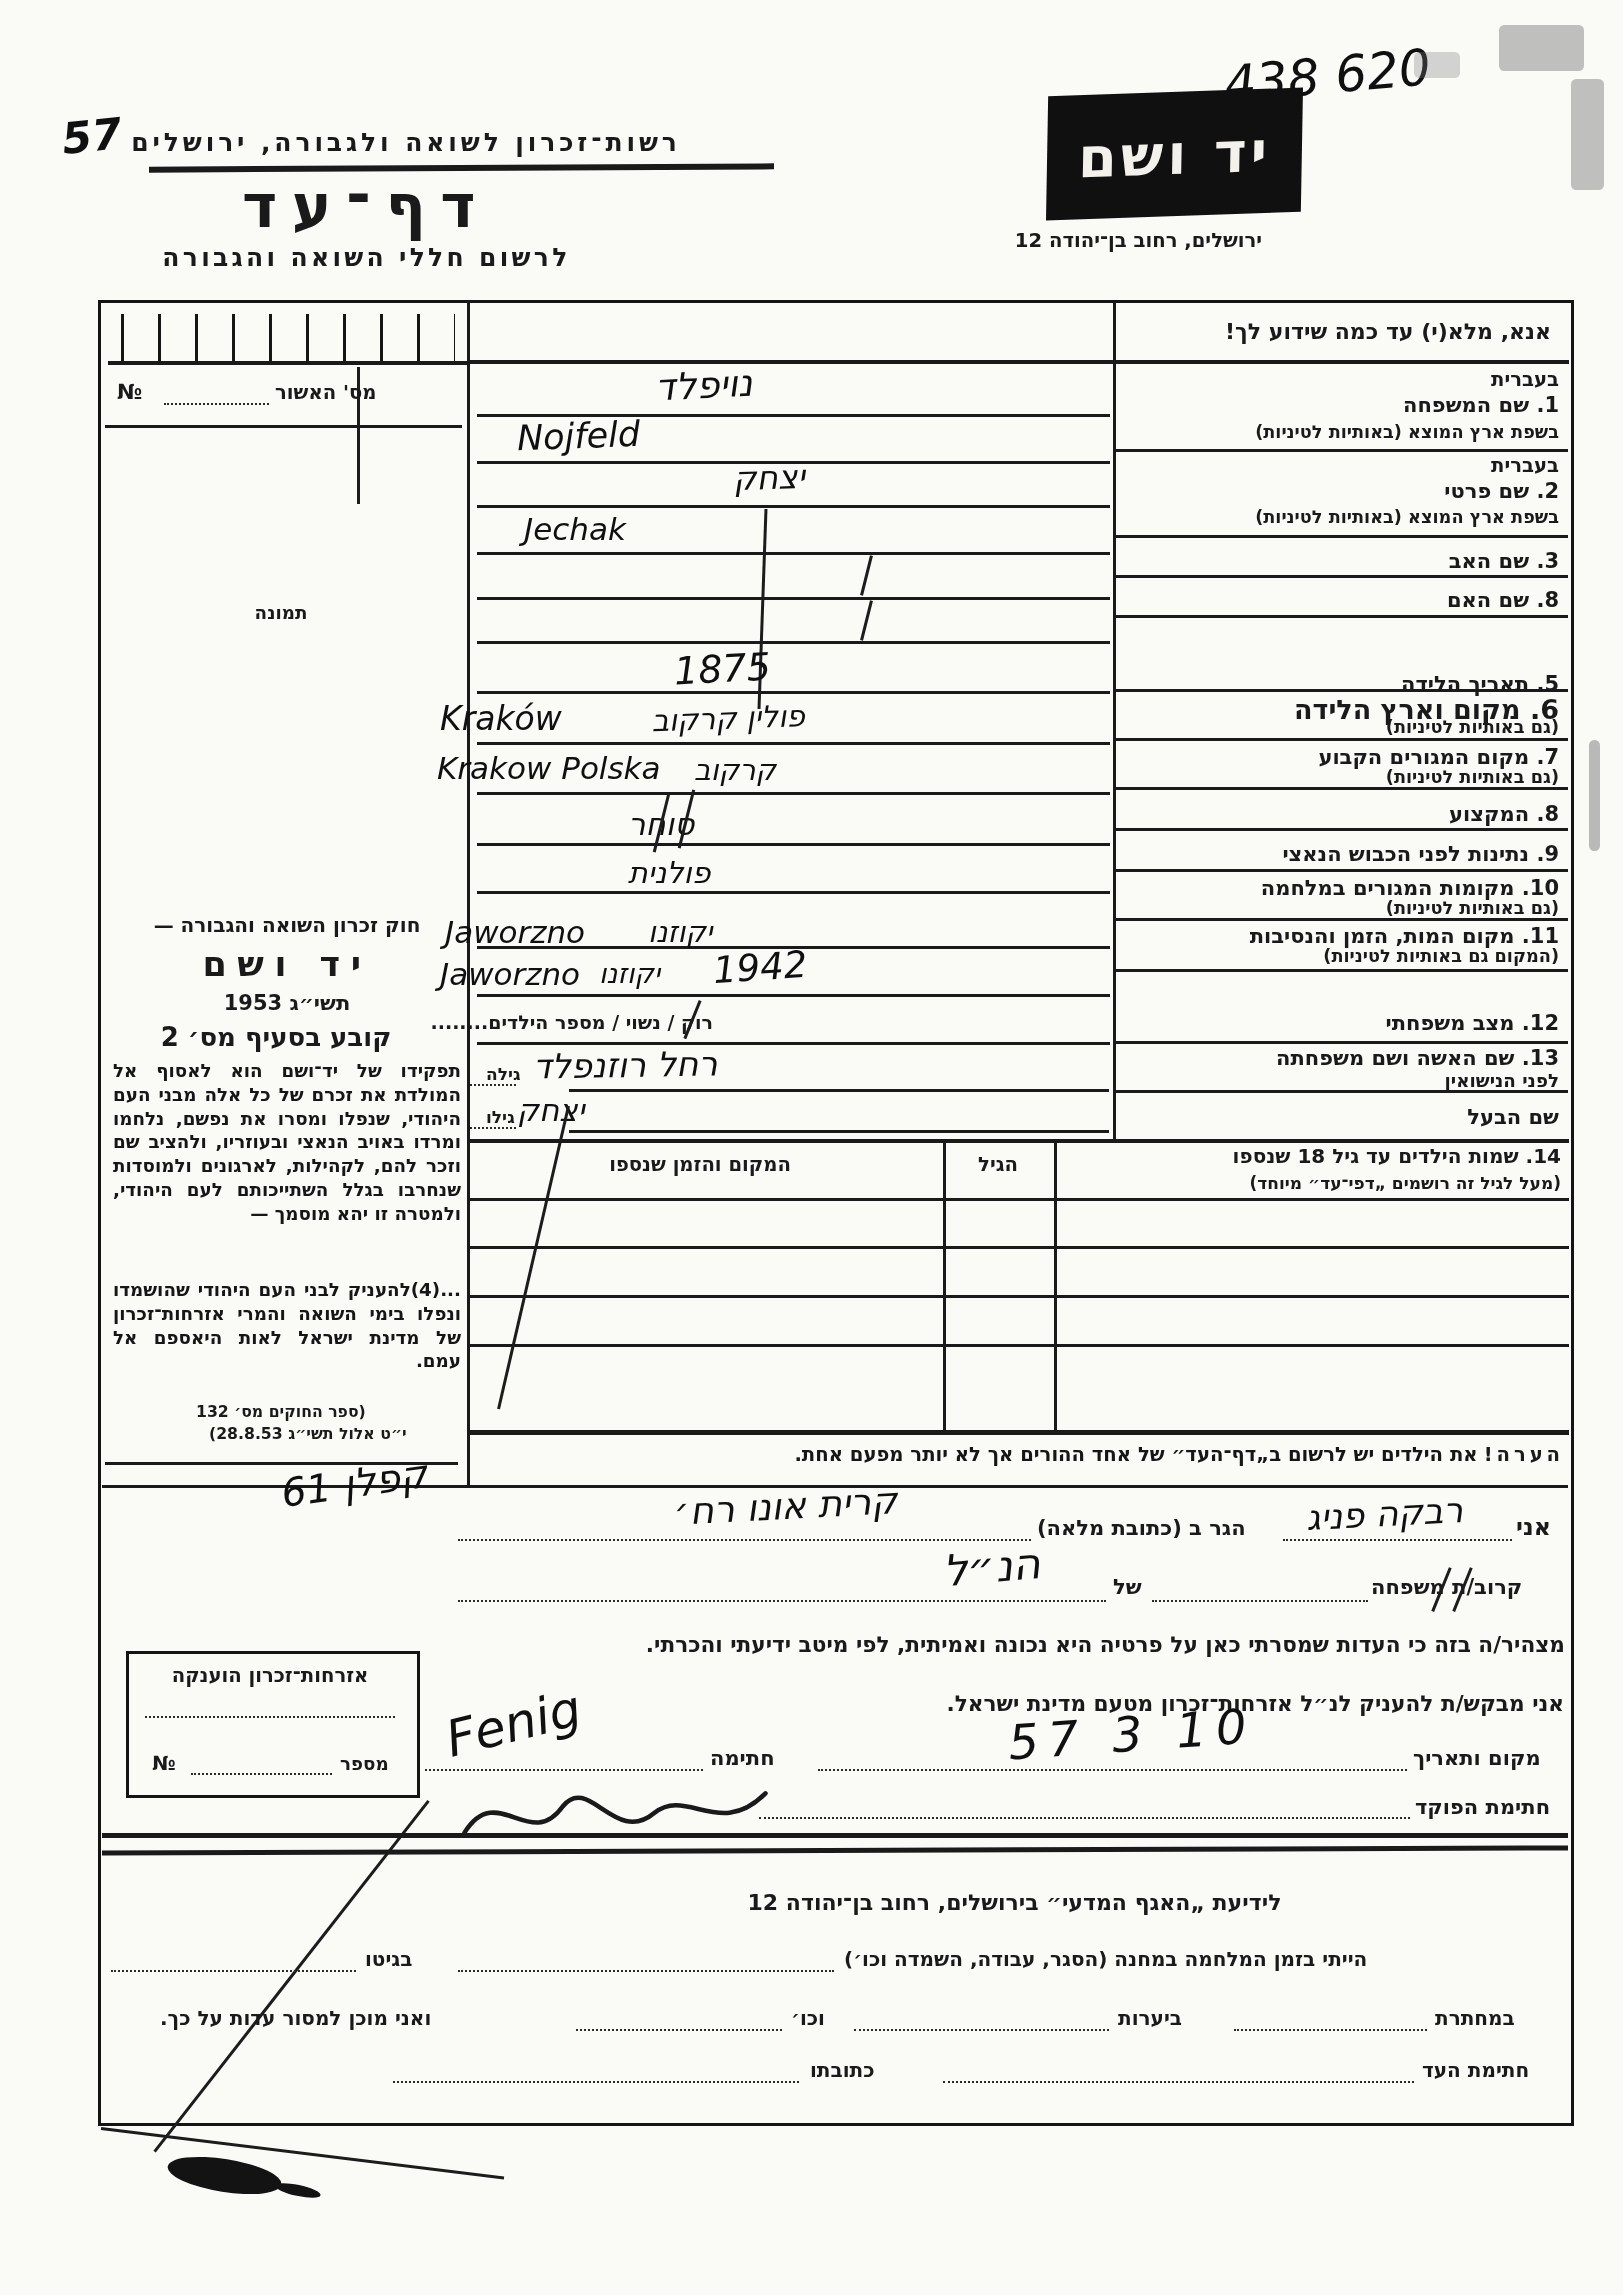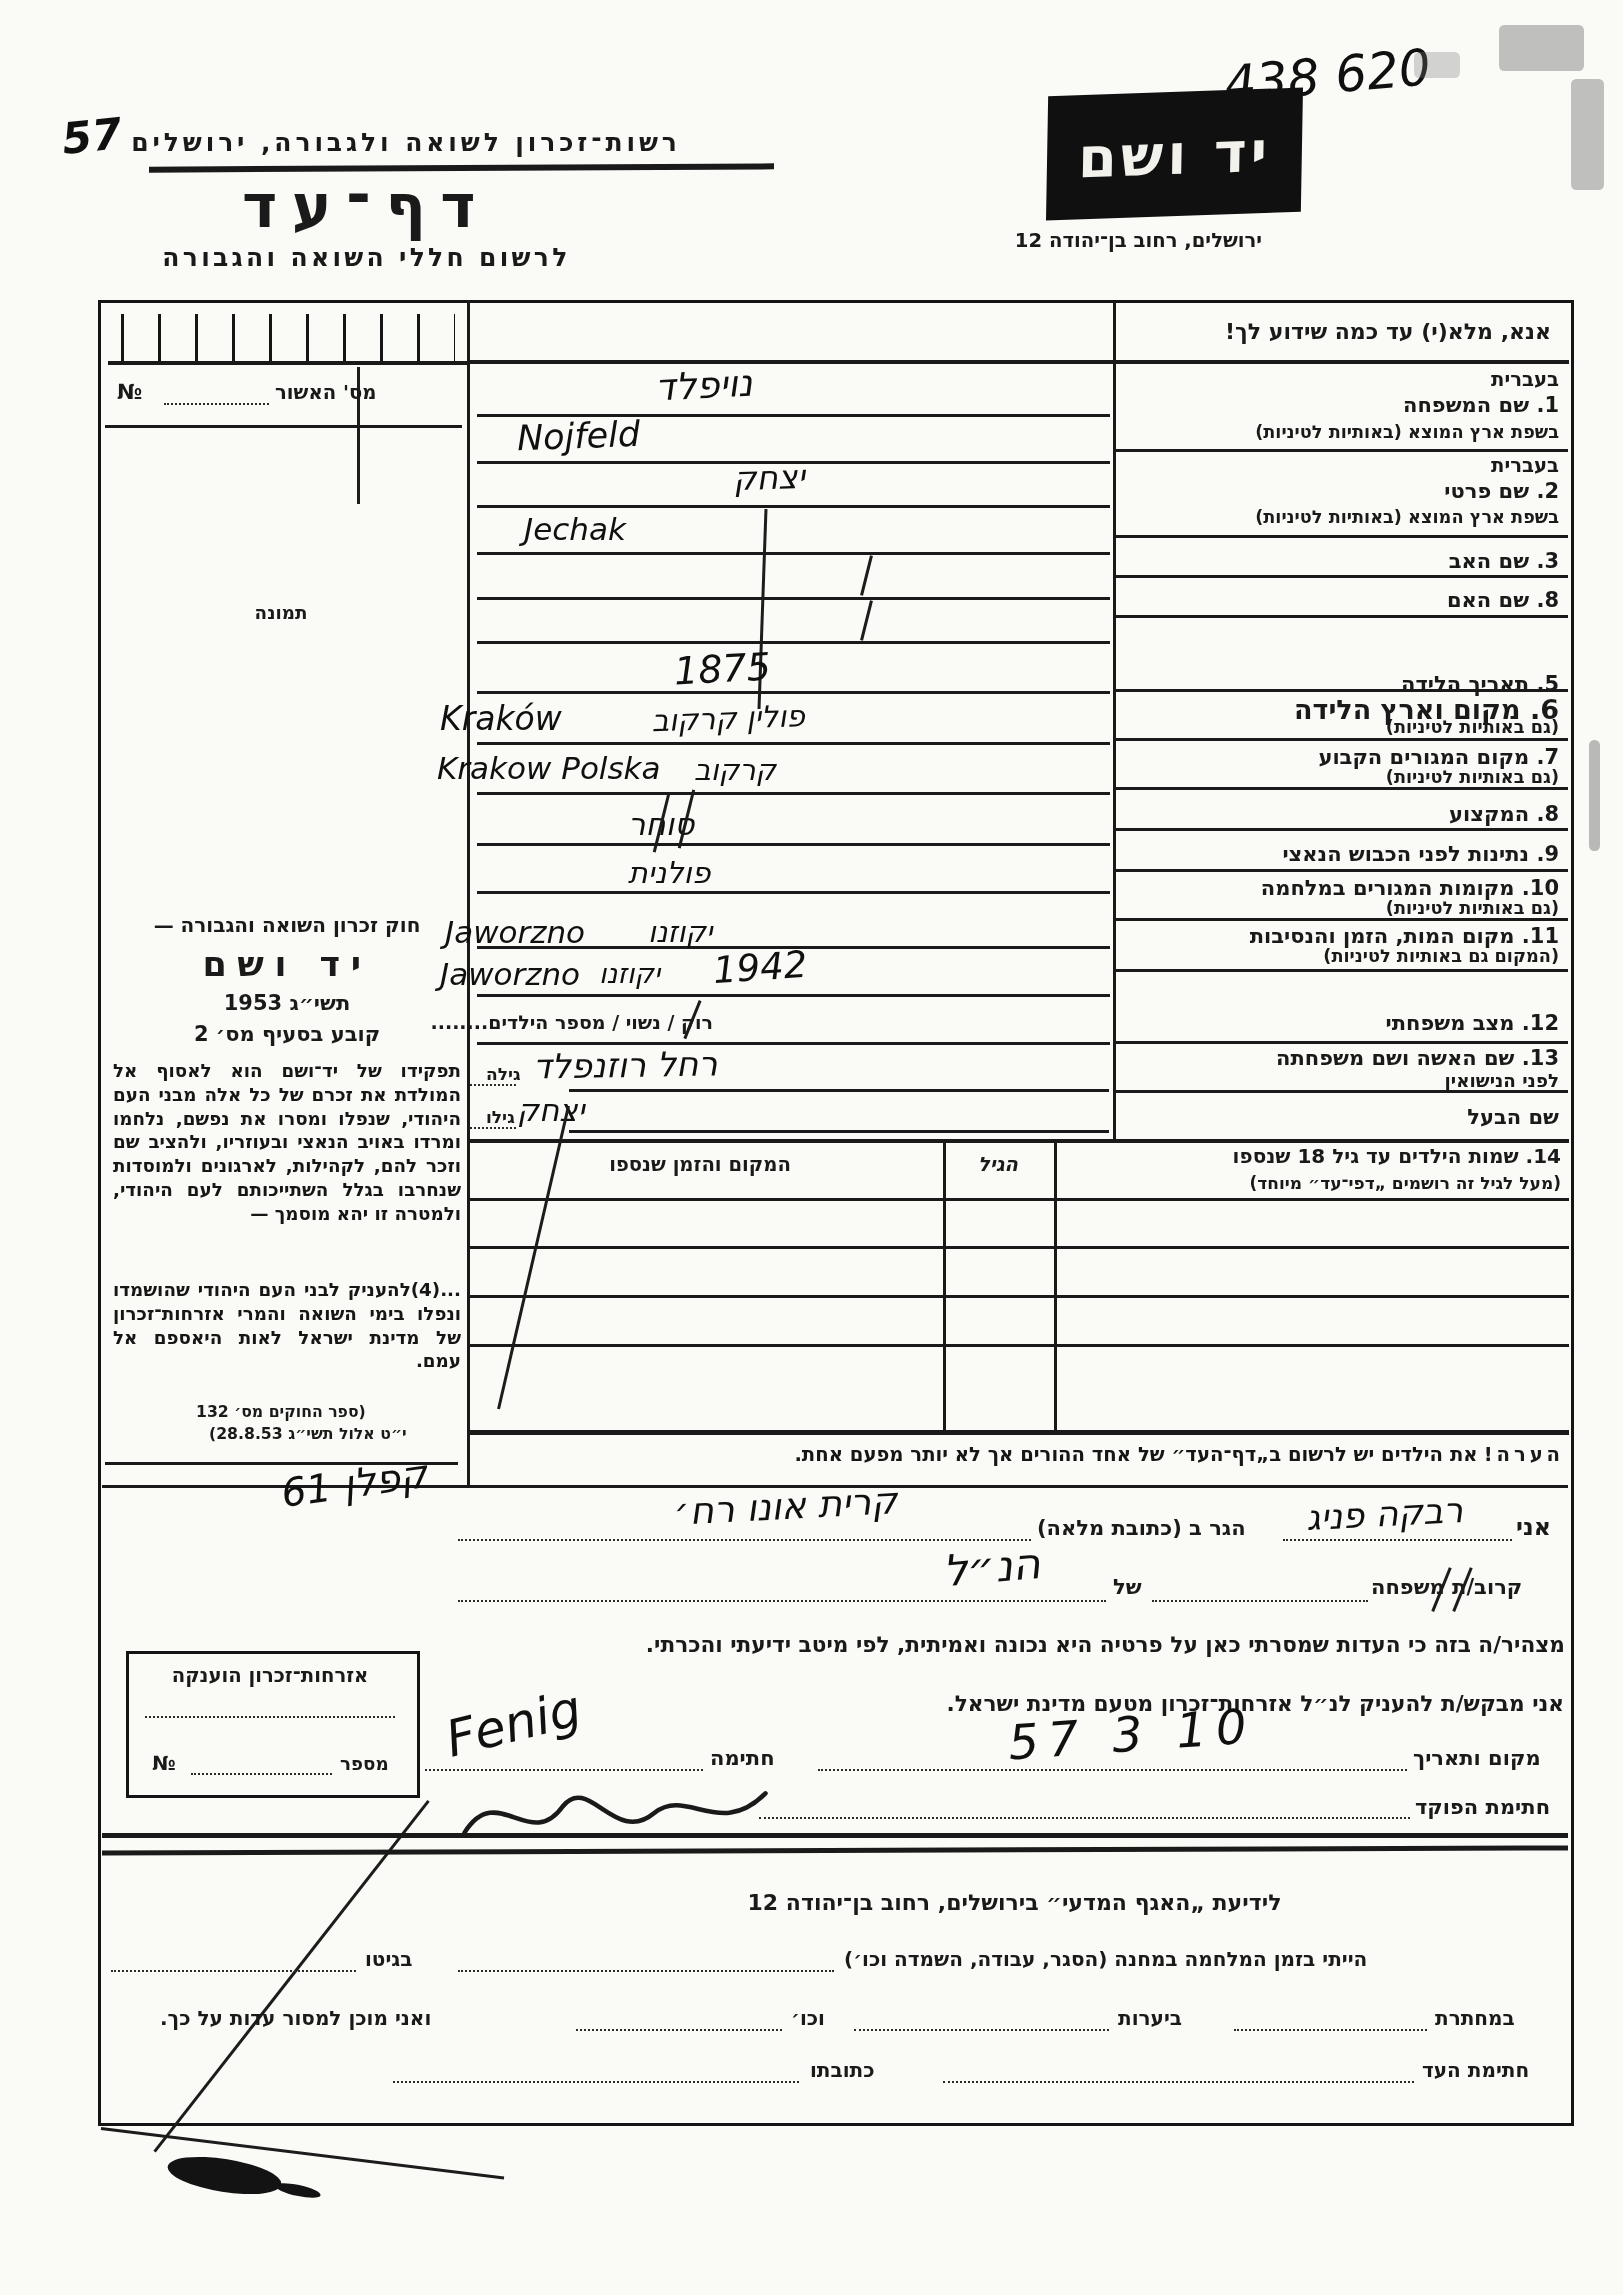--- a/index.html
+++ b/index.html
@@ -55,21 +55,21 @@
   <div class="abs lbl" style="left:275px;top:381px;font-size:19.6px;">מס' האשור</div>
   <div class="abs dl" style="left:164px;top:403px;width:105px;"></div>
   <div class="abs lbl" style="left:117px;top:380px;font-size:21px;">№</div>
   <div class="abs ln" style="left:105px;top:425px;width:357px;height:2.6px;"></div>
 
   <div class="abs lbl ctr" style="left:196px;top:602px;width:170px;font-size:18.3px;">תמונה</div>
 
   <div class="abs lbl ctr" style="left:115px;top:913px;width:344px;font-size:20px;">חוק זכרון השואה והגבורה —</div>
   <div class="abs lbl ctr" style="left:115px;top:944px;width:344px;font-size:35px;letter-spacing:10.5px;">יד ושם</div>
   <div class="abs lbl ctr" style="left:115px;top:991px;width:344px;font-size:21px;">תשי״ג 1953</div>
-  <div class="abs lbl ctr" style="left:115px;top:1022px;width:344px;font-size:21px;">קובע בסעיף מס׳ 2</div>
+  <div class="abs lbl ctr" style="left:104px;top:1022px;width:344px;font-size:26px;">קובע בסעיף מס׳ 2</div>
   <div class="abs" style="left:113px;top:1059px;width:348px;font-size:18.3px;font-weight:bold;line-height:1.3;text-align:justify;">תפקידו של יד־ושם הוא לאסוף אל המולדת את זכרם של כל אלה מבני העם היהודי, שנפלו ומסרו את נפשם, נלחמו ומרדו באויב הנאצי ובעוזריו, ולהציב שם וזכר להם, לקהילות, לארגונים ולמוסדות שנחרבו בגלל השתייכותם לעם היהודי, ולמטרה זו יהא מוסמך —</div>
   <div class="abs" style="left:113px;top:1278px;width:348px;font-size:18.3px;font-weight:bold;line-height:1.3;text-align:justify;">...(4)להעניק לבני העם היהודי שהושמדו ונפלו בימי השואה והמרי אזרחות־זכרון של מדינת ישראל לאות היאספם אל עמם.</div>
   <div class="abs lbl" style="left:196px;top:1402px;font-size:15.7px;">(ספר החוקים מס׳ 132</div>
   <div class="abs lbl" style="left:209px;top:1424px;font-size:15.7px;text-align:center;">י״ט אלול תשי״ג 28.8.53)</div>
   <div class="abs ln" style="left:105px;top:1462px;width:353px;height:3.3px;"></div>
 
   <div class="abs lbl rt" style="left:1119px;top:319px;width:432px;font-size:22px;">אנא, מלא(י) עד כמה שידוע לך!</div>
 
   <div class="abs lbl rt" style="left:1119px;top:368px;width:440px;font-size:19.6px;">בעברית</div>
   <div class="abs lbl rt" style="left:1119px;top:393px;width:440px;font-size:21px;">1. שם המשפחה</div>
@@ -155,21 +155,21 @@
   <div class="abs lbl" style="left:486px;top:1064px;font-size:17px;">גילה</div>
   <div class="abs dl" style="left:470px;top:1084px;width:46px;"></div>
   <div class="abs hw" style="left:517px;top:1092px;font-size:31px;">יצחק</div>
   <div class="abs lbl" style="left:486px;top:1107px;font-size:17px;">גילו</div>
   <div class="abs dl" style="left:470px;top:1127px;width:46px;"></div>
 
   <div class="abs ln" style="left:467px;top:1139px;width:1102px;height:3.9px;"></div>
   <div class="abs ln" style="left:943px;top:1139px;width:2.6px;height:291px;"></div>
   <div class="abs ln" style="left:1054px;top:1139px;width:2.6px;height:291px;"></div>
   <div class="abs lbl ctr" style="left:471px;top:1153px;width:458px;font-size:19.6px;">המקום והזמן שנספו</div>
-  <div class="abs lbl ctr" style="left:945px;top:1153px;width:106px;font-size:19.6px;font-style:italic;">הגיל</div>
+  <div class="abs lbl ctr" style="left:945px;top:1153px;width:106px;font-size:19.6px;">הגיל</div>
   <div class="abs lbl rt" style="left:1060px;top:1144px;width:501px;font-size:20px;">14. שמות הילדים עד גיל 18 שנספו</div>
   <div class="abs lbl rt" style="left:1060px;top:1173px;width:501px;font-size:17px;">(מעל לגיל זה רושמים „דפי־עד״ מיוחד)</div>
   <div class="abs ln" style="left:467px;top:1198px;width:1102px;height:2.6px;"></div>
   <div class="abs ln" style="left:467px;top:1246px;width:1102px;height:2.6px;"></div>
   <div class="abs ln" style="left:467px;top:1295px;width:1102px;height:2.6px;"></div>
   <div class="abs ln" style="left:467px;top:1344px;width:1102px;height:2.6px;"></div>
   <div class="abs ln" style="left:467px;top:1430px;width:1102px;height:4.6px;"></div>
   <div class="abs stroke" style="left:567px;top:1106px;width:3.3px;height:311px;transform:rotate(13deg);transform-origin:top center;"></div>
 
   <div class="abs rt" style="left:484px;top:1443px;width:1080px;font-size:19.6px;white-space:nowrap;">

